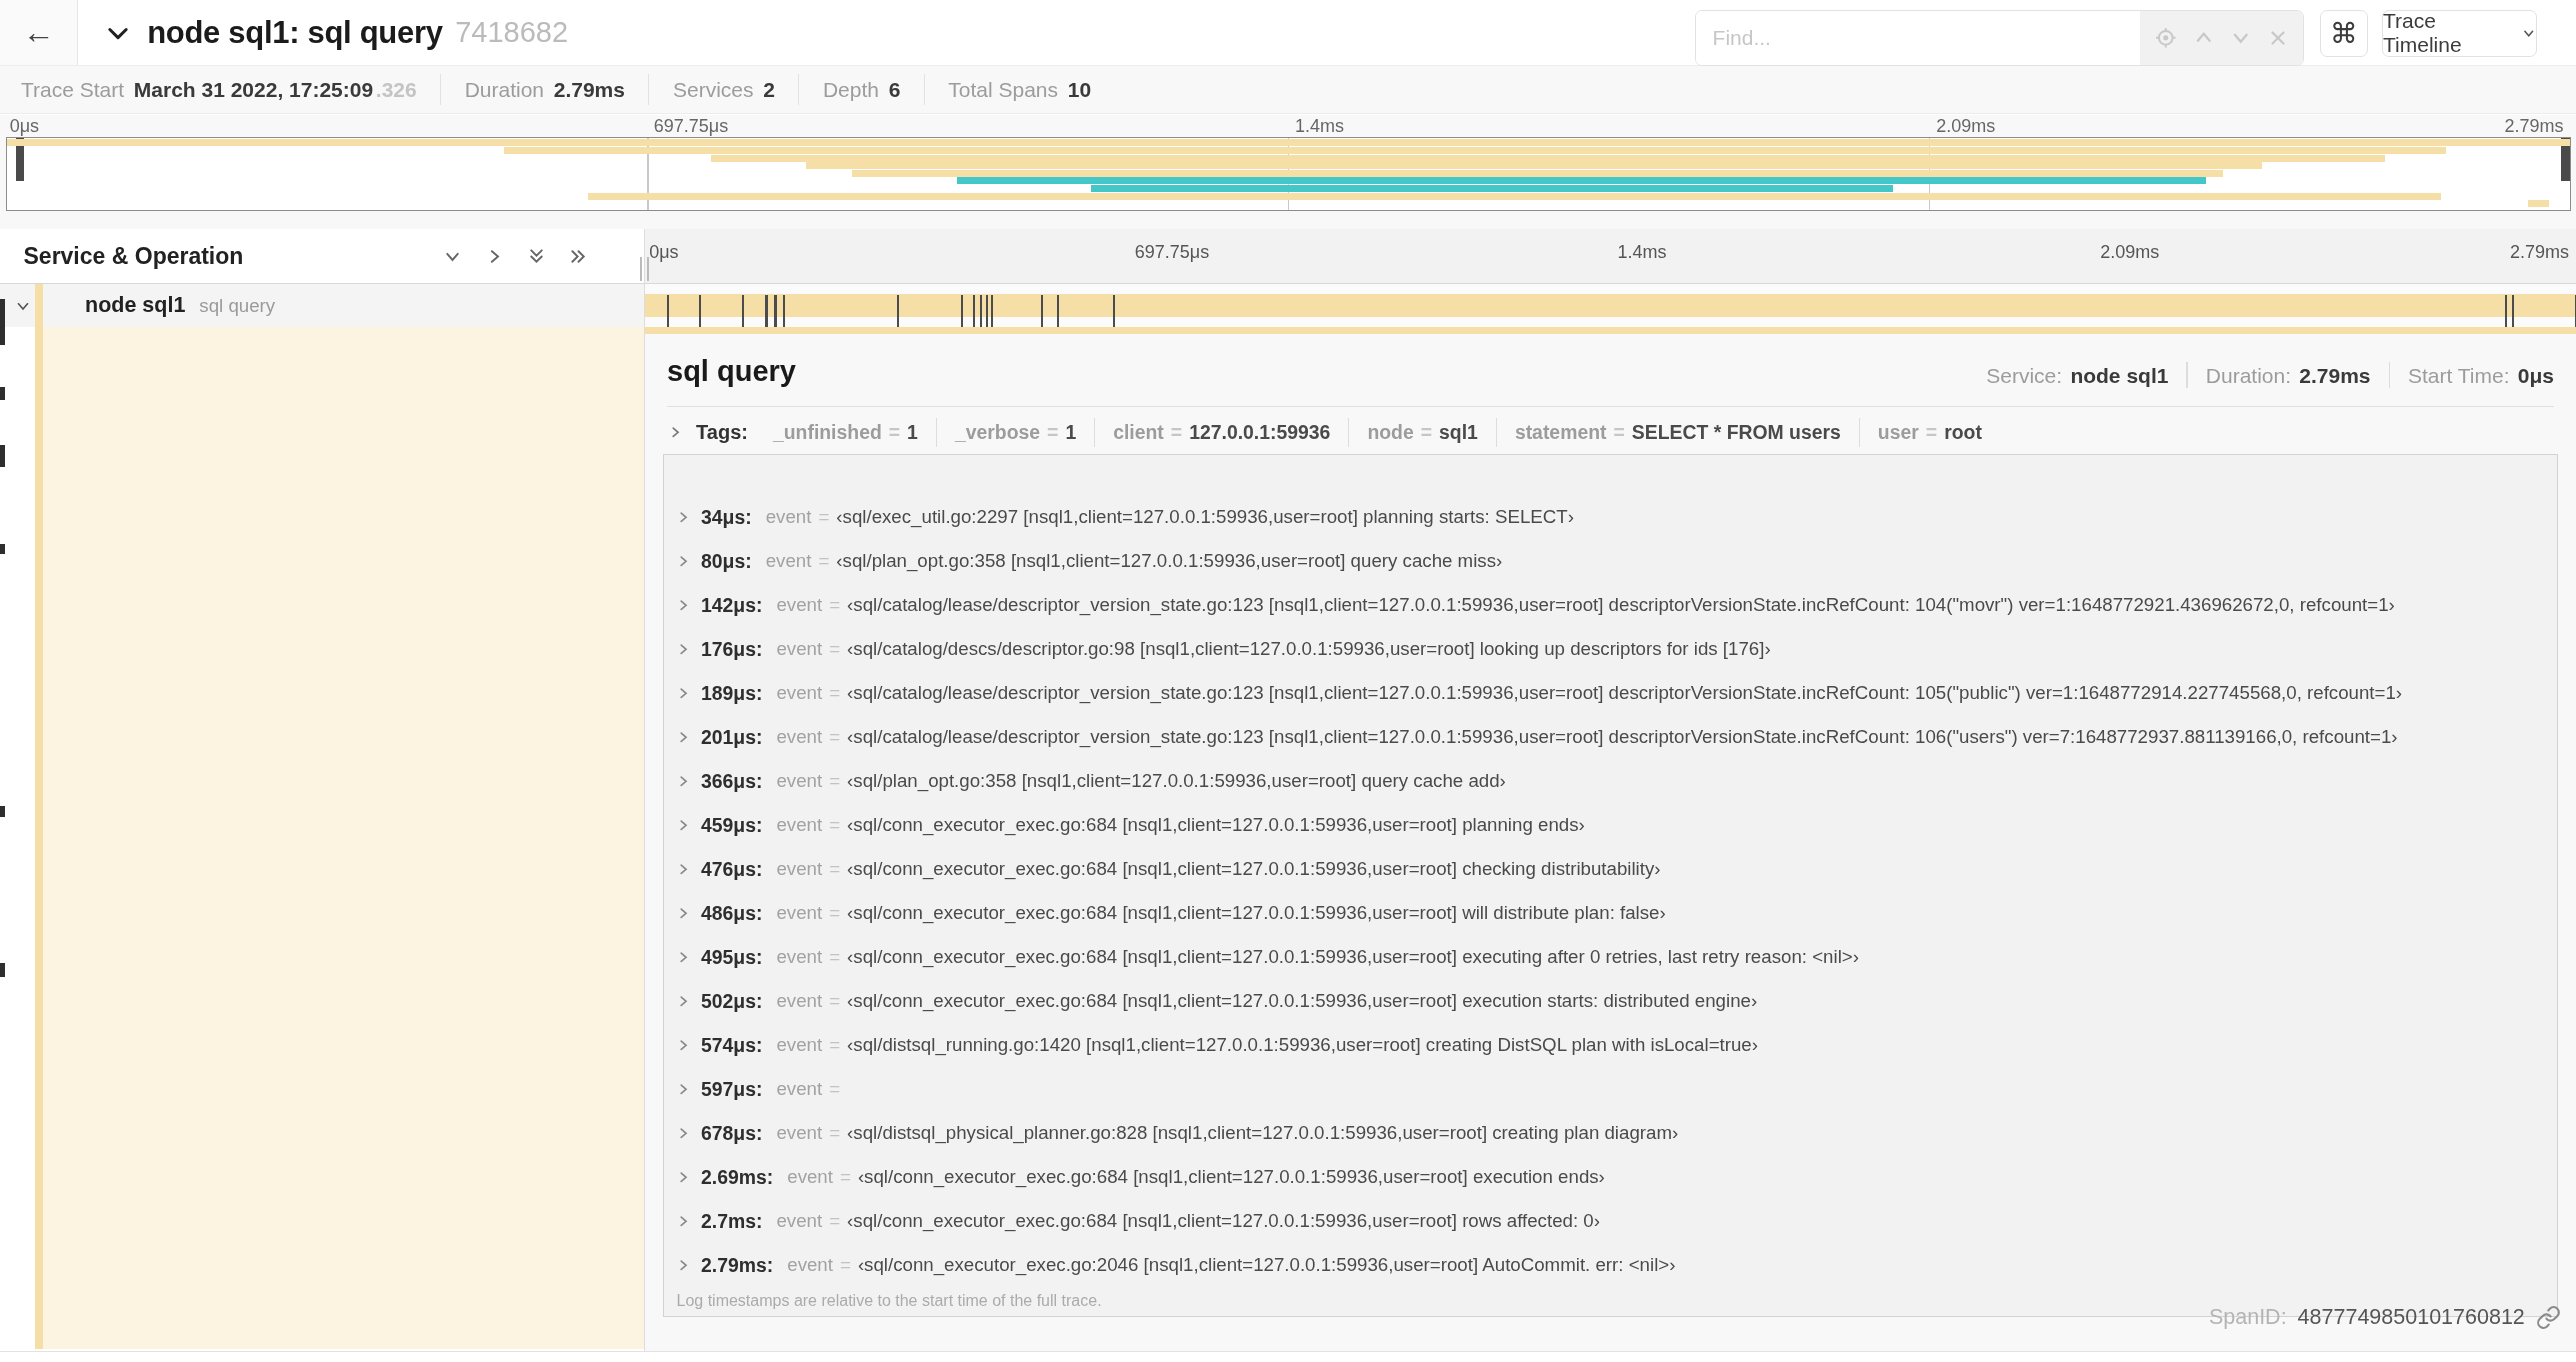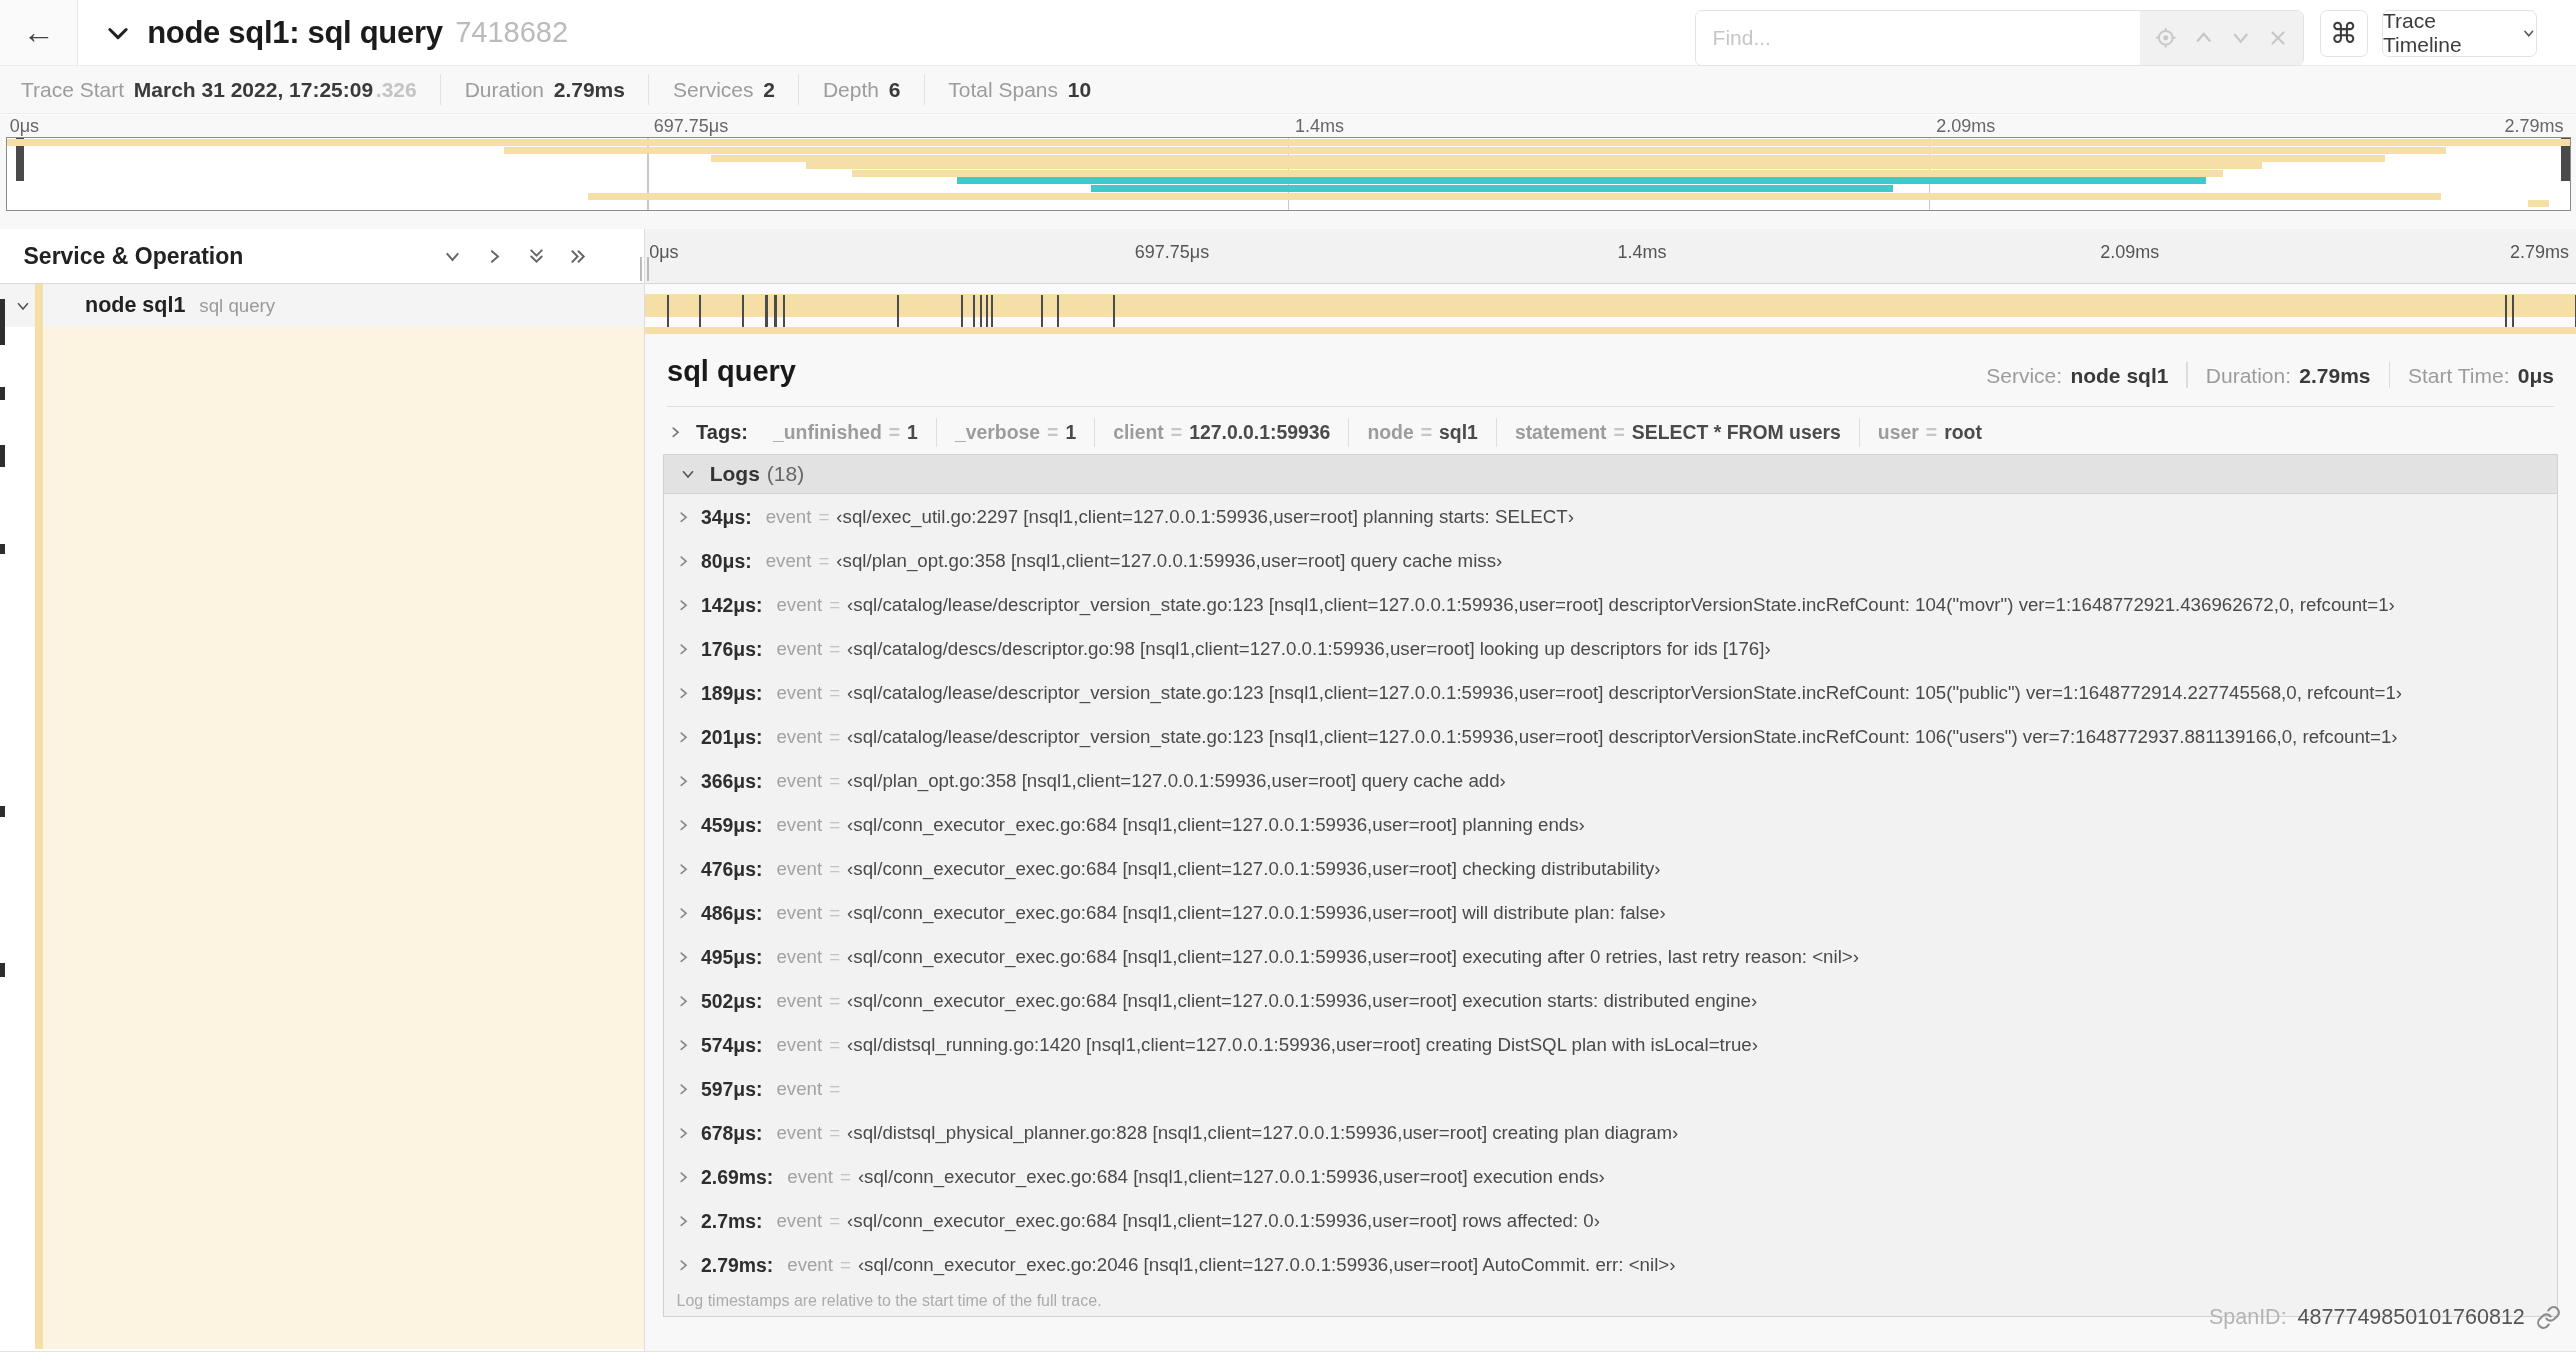--- a/index.html
+++ b/index.html
@@ -382,27 +382,20 @@
               </span>
               <span class="tag-item">
                 <span class="tag-key">user</span>
                 <span class="tag-eq">=</span>
                 <span class="tag-val">root</span>
               </span>
             </span>
         </div>
 
         <div class="logs-box">
-          <div class="logs-head">
-            <svg class="ic" width="18" height="18" viewBox="0 0 24 24" fill="none" stroke="#555" stroke-width="2.2" stroke-linecap="round">
-                <polyline points="6,9 12,16 18,9"></polyline>
-              </svg>
-            <span class="logs-title">Logs</span>
-            <span class="logs-count">(18)</span>
-          </div>
           <div class="logs-body" id="logs-body">
               <div class="log-row">
                 <span class="lr-chev">
                   <svg class="ic" width="16.6" height="16.6" viewBox="0 0 24 24" fill="none" stroke="#888" stroke-width="2.4" stroke-linecap="round">
                     <polyline points="9,6 16,12 9,18"></polyline>
                   </svg>
                 </span>
                 <span class="lr-time">34μs:</span>
                 <span class="lr-ev">event</span>
                 <span class="lr-eq">=</span>

